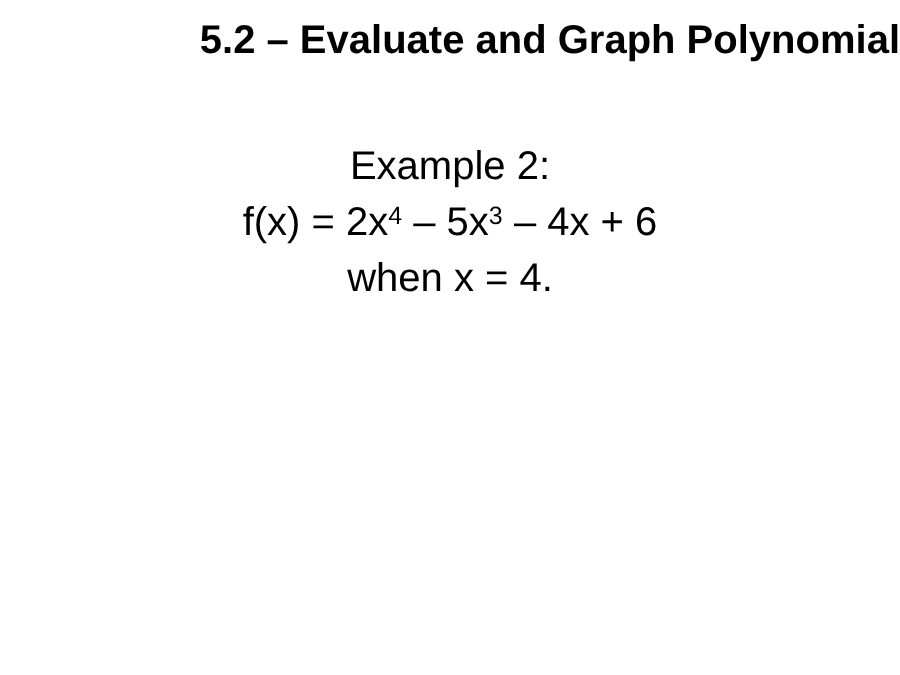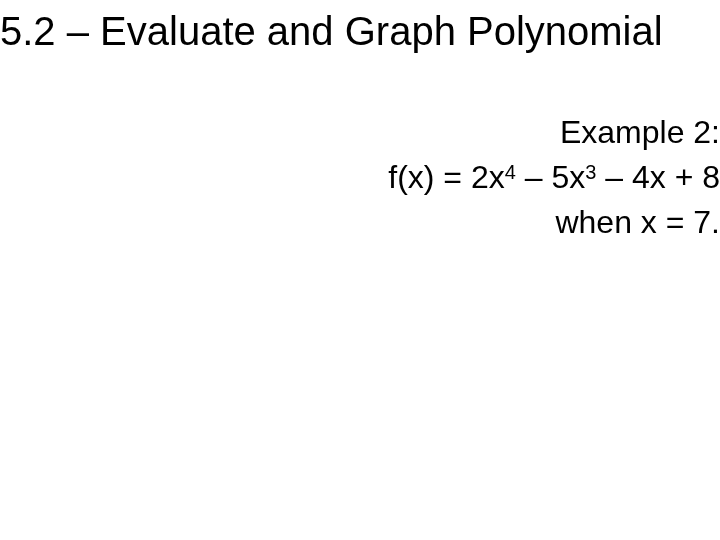--- a/index.html
+++ b/index.html
@@ -14,32 +14,32 @@
     background: #ffffff;
     color: #000000;
     overflow: hidden;
     font-family: "Liberation Sans", sans-serif;
   }
   .slide-title {
     position: absolute;
     top: 8px;
     left: 0;
     width: 100%;
-    text-align: left;
-    font-size: 40px;
-    font-weight: 400;
+    text-align: right;
+    font-size: 32px;
+    font-weight: 700;
     line-height: 46px;
     white-space: nowrap;
   }
   .slide-body {
     position: absolute;
     top: 110px;
     left: 0;
     width: 100%;
-    text-align: right;
+    text-align: center;
     font-size: 32px;
     font-weight: 400;
     line-height: 45px;
     white-space: nowrap;
   }
   .formula sup {
     font-size: 20px;
     line-height: 0;
     position: relative;
     top: -0.45em;
@@ -50,17 +50,17 @@
 <body>
 
 <div class="slide">
 
   <div class="slide-title">
     <div>5.2 – Evaluate and Graph Polynomial</div>
   </div>
 
   <div class="slide-body">
     <div>Example 2:</div>
-    <div class="formula"><span>f(x) = 2x</span><sup>4</sup><span> – 5x</span><sup>3</sup><span> – 4x + 8</span></div>
-    <div>when x = 7.</div>
+    <div class="formula"><span>f(x) = 2x</span><sup>4</sup><span> – 5x</span><sup>3</sup><span> – 4x + 6</span></div>
+    <div>when x = 4.</div>
   </div>
 
 </div>
 
 </body></html>

